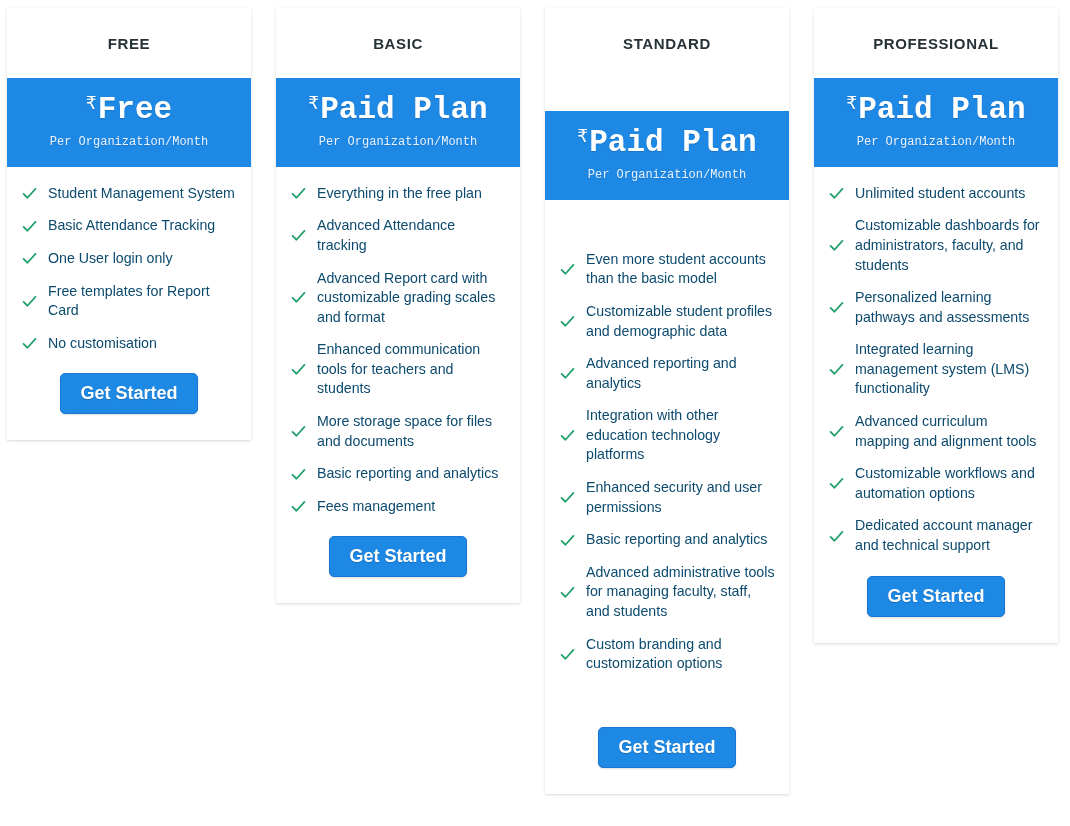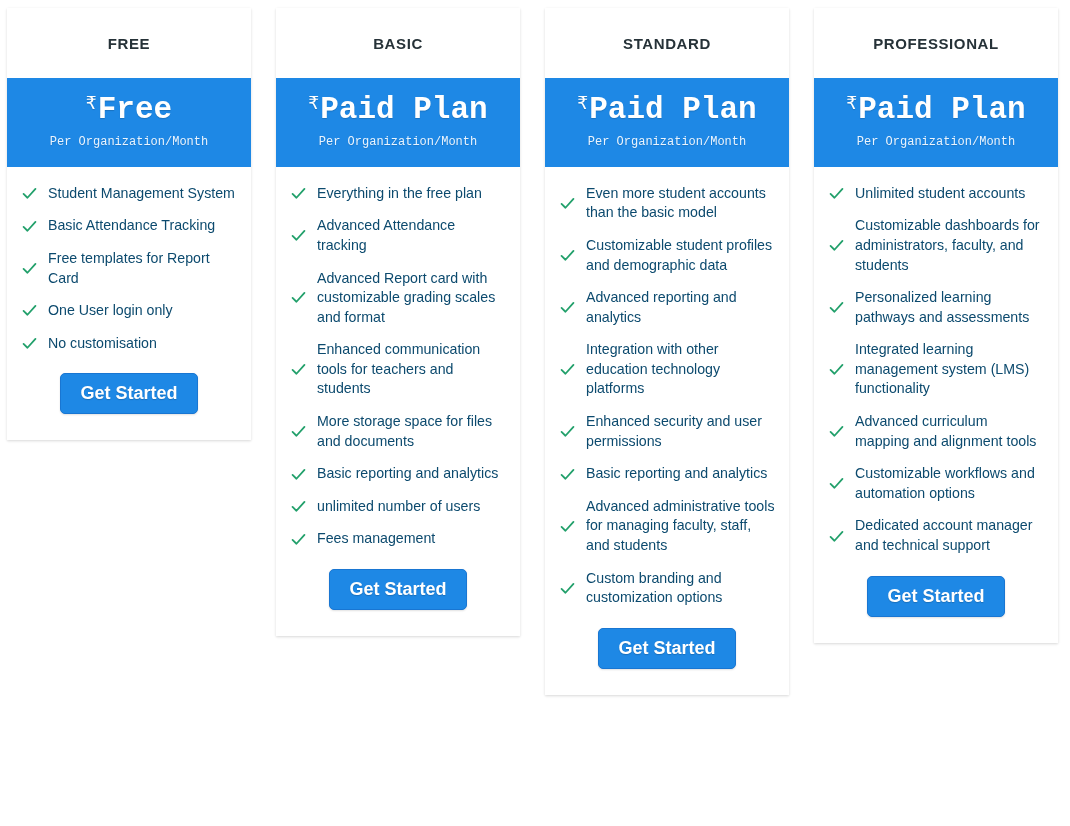--- a/index.html
+++ b/index.html
@@ -25,21 +25,21 @@
   .plan-card {
     background: #ffffff;
     box-shadow: 0 1px 3px rgba(0,0,0,0.10), 0 1px 2px rgba(0,0,0,0.06);
     box-sizing: border-box;
     display: flex;
     flex-direction: column;
     overflow: hidden;
   }
   .card-free      { width: 245px; margin-left: 7px;  }
   .card-basic     { width: 245px; margin-left: 25px; }
-  .card-standard  { width: 245px; margin-left: 25px; }
+  .card-standard  { width: 245px; margin-left: 25px; gap: 33px; }
   .card-pro       { width: 245px; margin-left: 25px; }
 
   .plan-title {
     text-align: center;
     font-size: 15px;
     font-weight: bold;
     letter-spacing: 0.6px;
     color: #263238;
     padding: 27px 8px 26px 8px;
   }
@@ -131,27 +131,27 @@
       <li class="feature-item">
         <svg class="check-icon" viewBox="0 0 20 20">
             <path d="M3 10.5 L7.6 15 L17 4.6" fill="none" stroke="#22a06b" stroke-width="2.1" stroke-linecap="round" stroke-linejoin="round"></path>
           </svg>
         <span class="feature-text">Basic Attendance Tracking</span>
       </li>
       <li class="feature-item">
         <svg class="check-icon" viewBox="0 0 20 20">
             <path d="M3 10.5 L7.6 15 L17 4.6" fill="none" stroke="#22a06b" stroke-width="2.1" stroke-linecap="round" stroke-linejoin="round"></path>
           </svg>
+        <span class="feature-text">One User login only</span>
+      </li>
+      <li class="feature-item">
+        <svg class="check-icon" viewBox="0 0 20 20">
+            <path d="M3 10.5 L7.6 15 L17 4.6" fill="none" stroke="#22a06b" stroke-width="2.1" stroke-linecap="round" stroke-linejoin="round"></path>
+          </svg>
         <span class="feature-text">Free templates for Report Card</span>
-      </li>
-      <li class="feature-item">
-        <svg class="check-icon" viewBox="0 0 20 20">
-            <path d="M3 10.5 L7.6 15 L17 4.6" fill="none" stroke="#22a06b" stroke-width="2.1" stroke-linecap="round" stroke-linejoin="round"></path>
-          </svg>
-        <span class="feature-text">One User login only</span>
       </li>
       <li class="feature-item">
         <svg class="check-icon" viewBox="0 0 20 20">
             <path d="M3 10.5 L7.6 15 L17 4.6" fill="none" stroke="#22a06b" stroke-width="2.1" stroke-linecap="round" stroke-linejoin="round"></path>
           </svg>
         <span class="feature-text">No customisation</span>
       </li>
     </ul>
     <div class="cta-wrap">
       <button class="cta-button">Get Started</button>
@@ -198,26 +198,20 @@
       <li class="feature-item">
         <svg class="check-icon" viewBox="0 0 20 20">
             <path d="M3 10.5 L7.6 15 L17 4.6" fill="none" stroke="#22a06b" stroke-width="2.1" stroke-linecap="round" stroke-linejoin="round"></path>
           </svg>
         <span class="feature-text">Basic reporting and analytics</span>
       </li>
       <li class="feature-item">
         <svg class="check-icon" viewBox="0 0 20 20">
             <path d="M3 10.5 L7.6 15 L17 4.6" fill="none" stroke="#22a06b" stroke-width="2.1" stroke-linecap="round" stroke-linejoin="round"></path>
           </svg>
-        <span class="feature-text">unlimited number of users</span>
-      </li>
-      <li class="feature-item">
-        <svg class="check-icon" viewBox="0 0 20 20">
-            <path d="M3 10.5 L7.6 15 L17 4.6" fill="none" stroke="#22a06b" stroke-width="2.1" stroke-linecap="round" stroke-linejoin="round"></path>
-          </svg>
         <span class="feature-text">Fees management</span>
       </li>
     </ul>
     <div class="cta-wrap">
       <button class="cta-button">Get Started</button>
     </div>
   </div>
 
   <div class="plan-card card-standard">
     <div class="plan-title">STANDARD</div>

